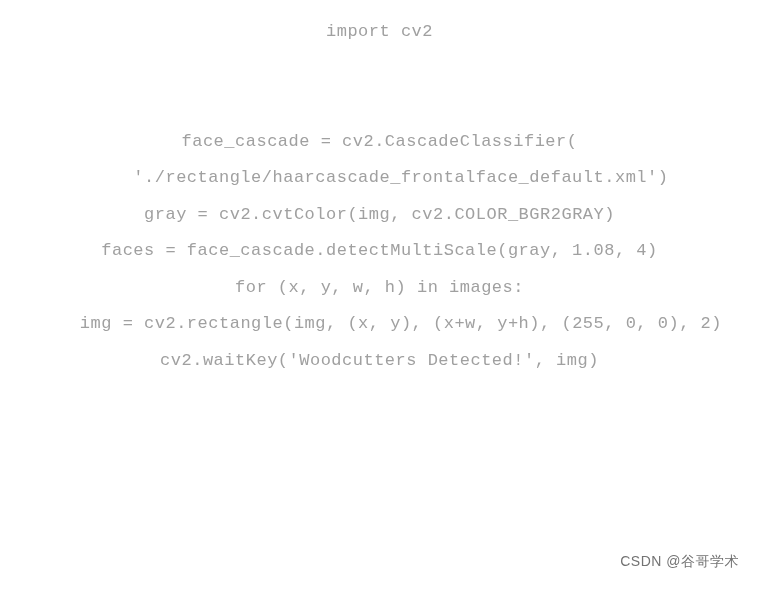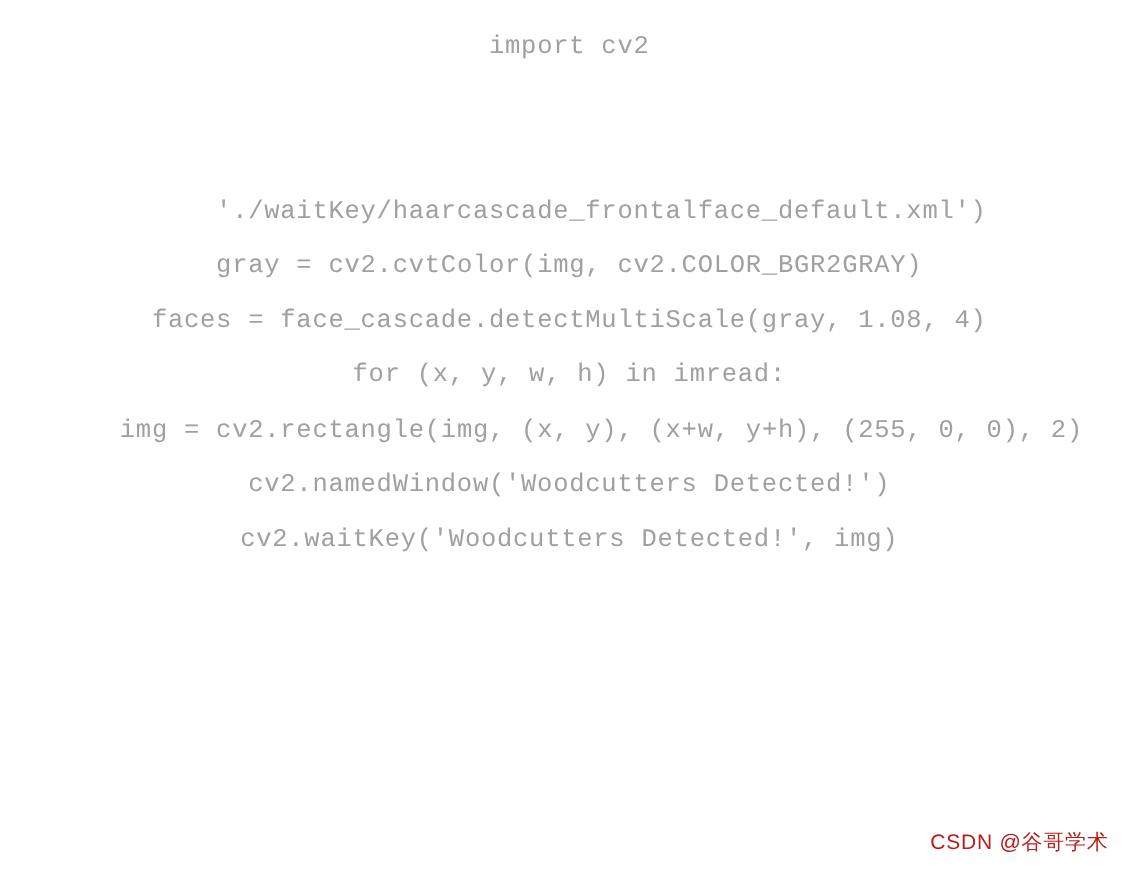--- a/index.html
+++ b/index.html
@@ -28,35 +28,35 @@
       white-space: pre;
       font-family: 'Courier New', Courier, monospace;
     }
     .blank-line {
       height: 2.15em;
     }
     .watermark {
       position: absolute;
       bottom: 24px;
       right: 20px;
-      color: #b91c1c;
+      color: #737373;
       font-size: 14px;
       font-family: Arial, sans-serif;
       letter-spacing: 0.5px;
     }
   </style>
 </head>
 <body>
 
 <div class="code-container">
   <div class="code-line">import cv2</div>
   <div class="blank-line"></div>
   <div class="blank-line"></div>
-  <div class="code-line">    './waitKey/haarcascade_frontalface_default.xml')</div>
+  <div class="code-line">face_cascade = cv2.CascadeClassifier(</div>
+  <div class="code-line">    './rectangle/haarcascade_frontalface_default.xml')</div>
   <div class="code-line">gray = cv2.cvtColor(img, cv2.COLOR_BGR2GRAY)</div>
   <div class="code-line">faces = face_cascade.detectMultiScale(gray, 1.08, 4)</div>
-  <div class="code-line">for (x, y, w, h) in imread:</div>
+  <div class="code-line">for (x, y, w, h) in images:</div>
   <div class="code-line">    img = cv2.rectangle(img, (x, y), (x+w, y+h), (255, 0, 0), 2)</div>
-  <div class="code-line">cv2.namedWindow('Woodcutters Detected!')</div>
   <div class="code-line">cv2.waitKey('Woodcutters Detected!', img)</div>
 </div>
 
 <div class="watermark">CSDN @谷哥学术</div>
 
 </body></html>

